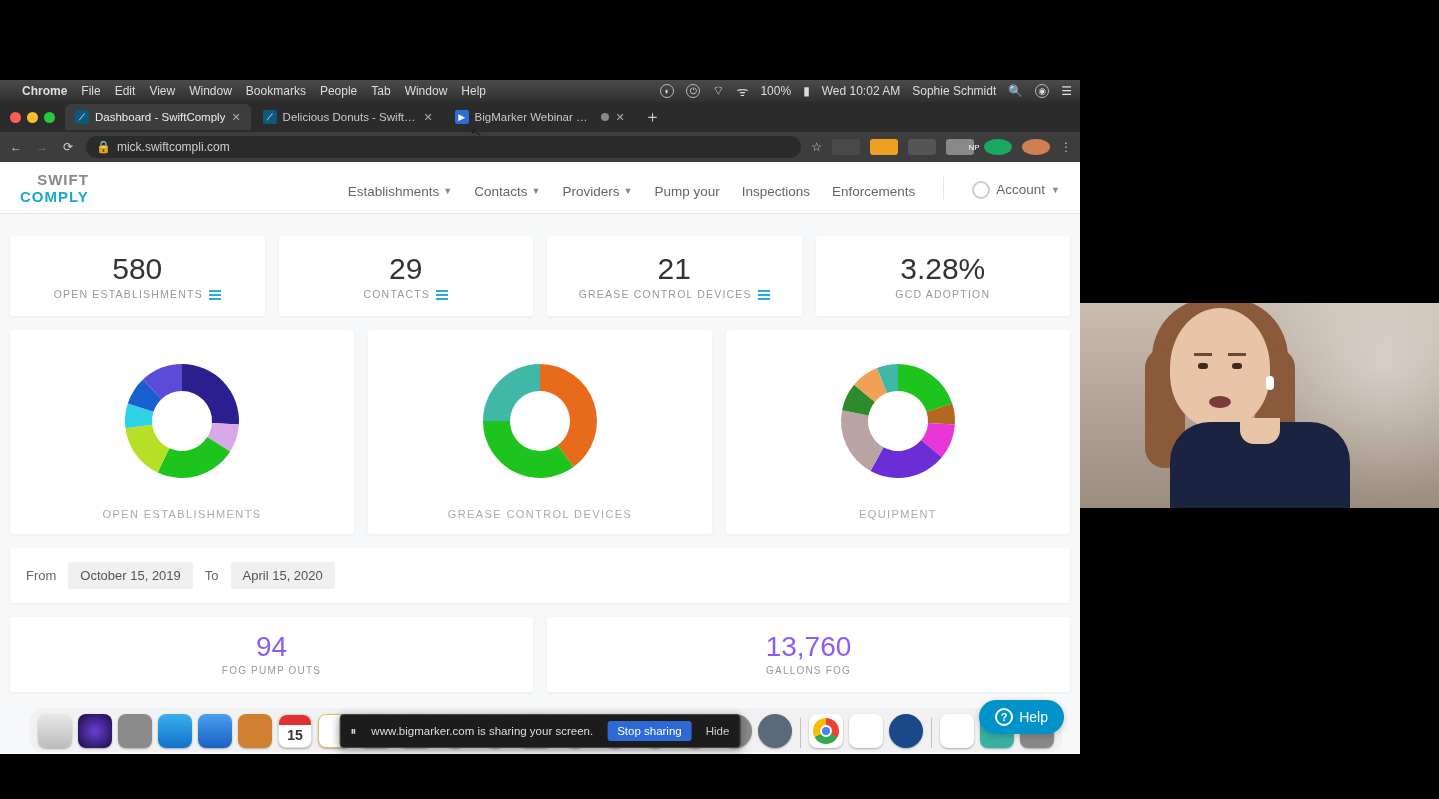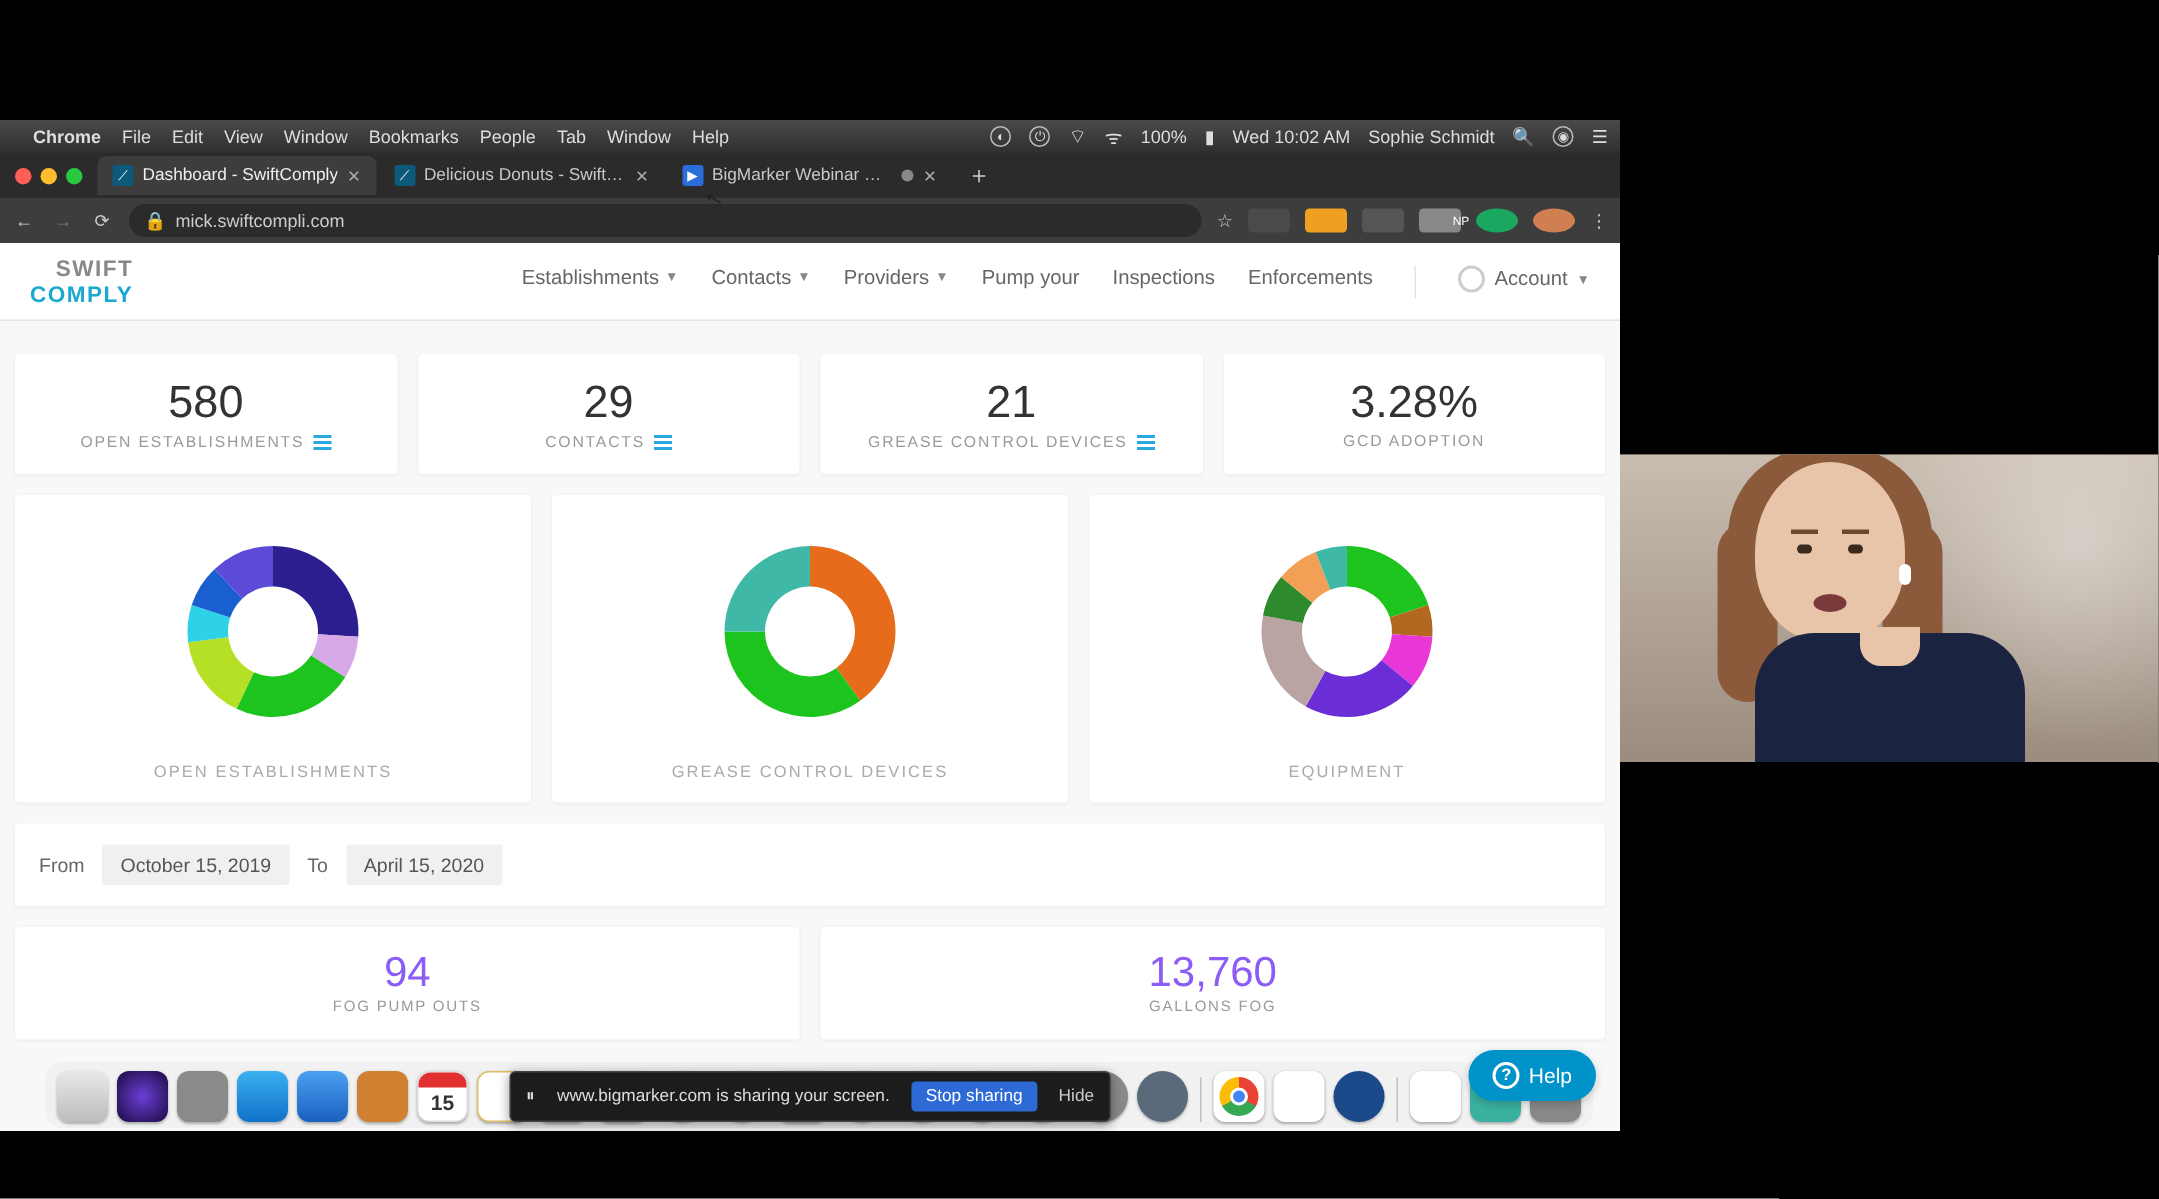--- a/index.html
+++ b/index.html
@@ -33,21 +33,21 @@
   .chrome-addr .url { flex:1; display:flex; align-items:center; gap:6px; background:#2b2b2b; height:22px; border-radius:11px; padding:0 10px; }
   .ext-icons { display:flex; gap:10px; align-items:center; }
   .ext-sq { width:16px; height:16px; border-radius:3px;padding-left:28px; }
 
   
   .page { position: absolute; left:0; top: 82px; right:0; bottom:0; background:#f7f8f9; overflow:hidden; }
   .app-header { height: 52px; background:#fff; border-bottom:1px solid #e5e5e5; display:flex; align-items:center; padding:0 20px; }
   .logo { font-size:15px; font-weight:700; letter-spacing:1px;text-align:right; }
   .logo .l1 { color:#888; display:block; }
   .logo .l2 { color:#1aa8d0; display:block; }
-  .main-nav { flex:1; display:flex; justify-content:flex-end; gap:22px; align-items:flex-start; font-size:13.5px; color:#666; }
+  .main-nav { flex:1; display:flex; justify-content:flex-end; gap:22px; align-items:flex-end; font-size:13.5px; color:#666; }
   .main-nav .item { display:flex; align-items:center; gap:4px; cursor:pointer; }
   .caret { font-size:9px; color:#888; }
   .acct-sep { width:1px; height:22px; background:#e5e5e5; margin:0 6px; }
   .acct { display:flex; align-items:center; gap:6px; color:#666; cursor:pointer; font-size:13.5px;}
   .acct .head { width:18px; height:18px; border-radius:50%; border:2px solid #ccc; }
 
   .content { padding: 22px 10px 0 10px; }
   .kpi-row { display:flex; gap:14px; }
   .kpi { flex:1; background:#fff; border-radius:3px; box-shadow:0 1px 3px rgba(0,0,0,0.05); padding:16px 8px 14px; text-align:center; }
   .kpi .big { font-size:30px; font-weight:400; color:#333; }

